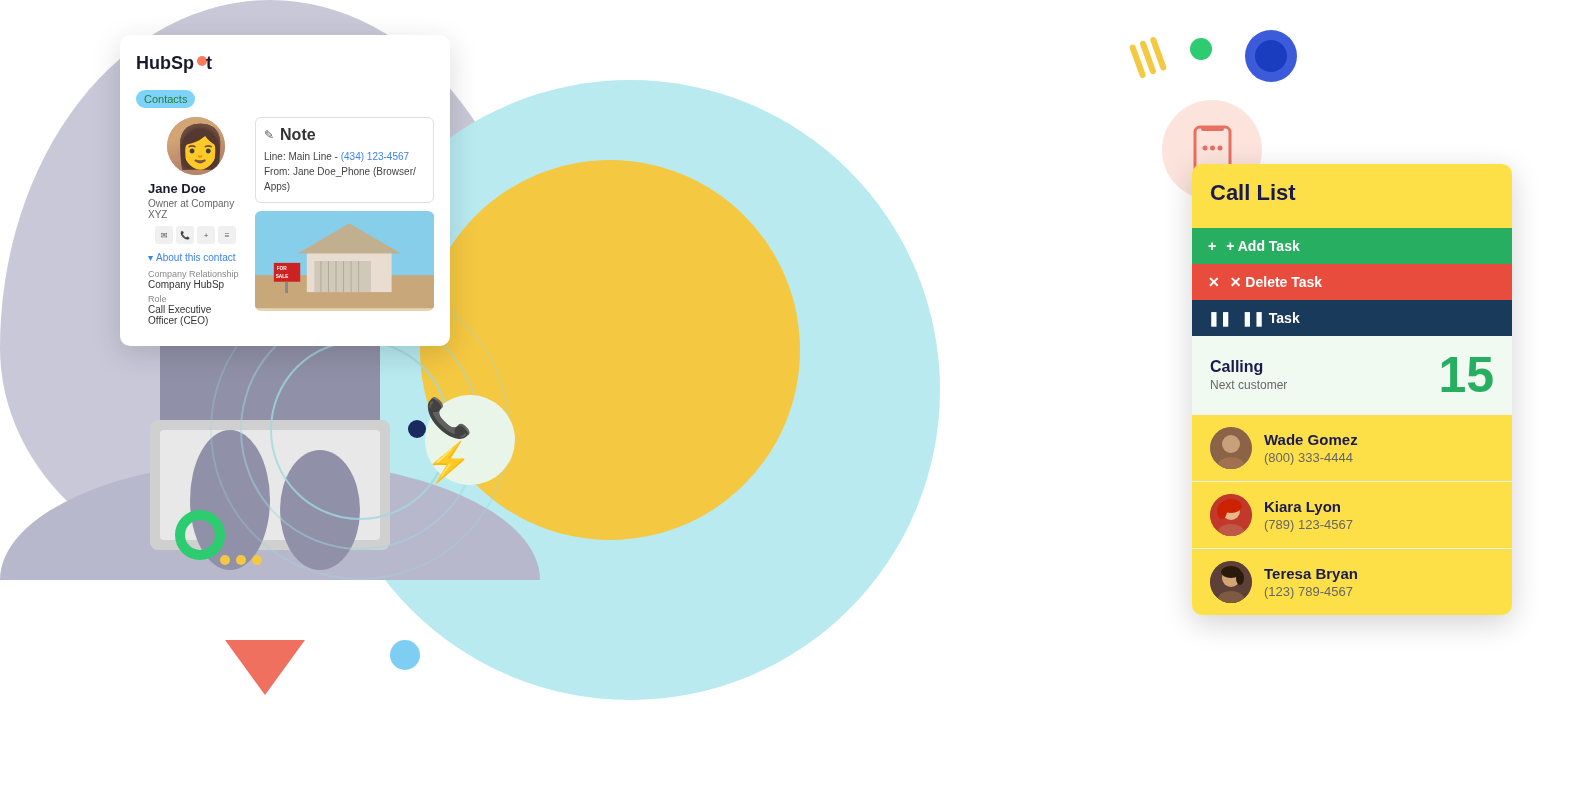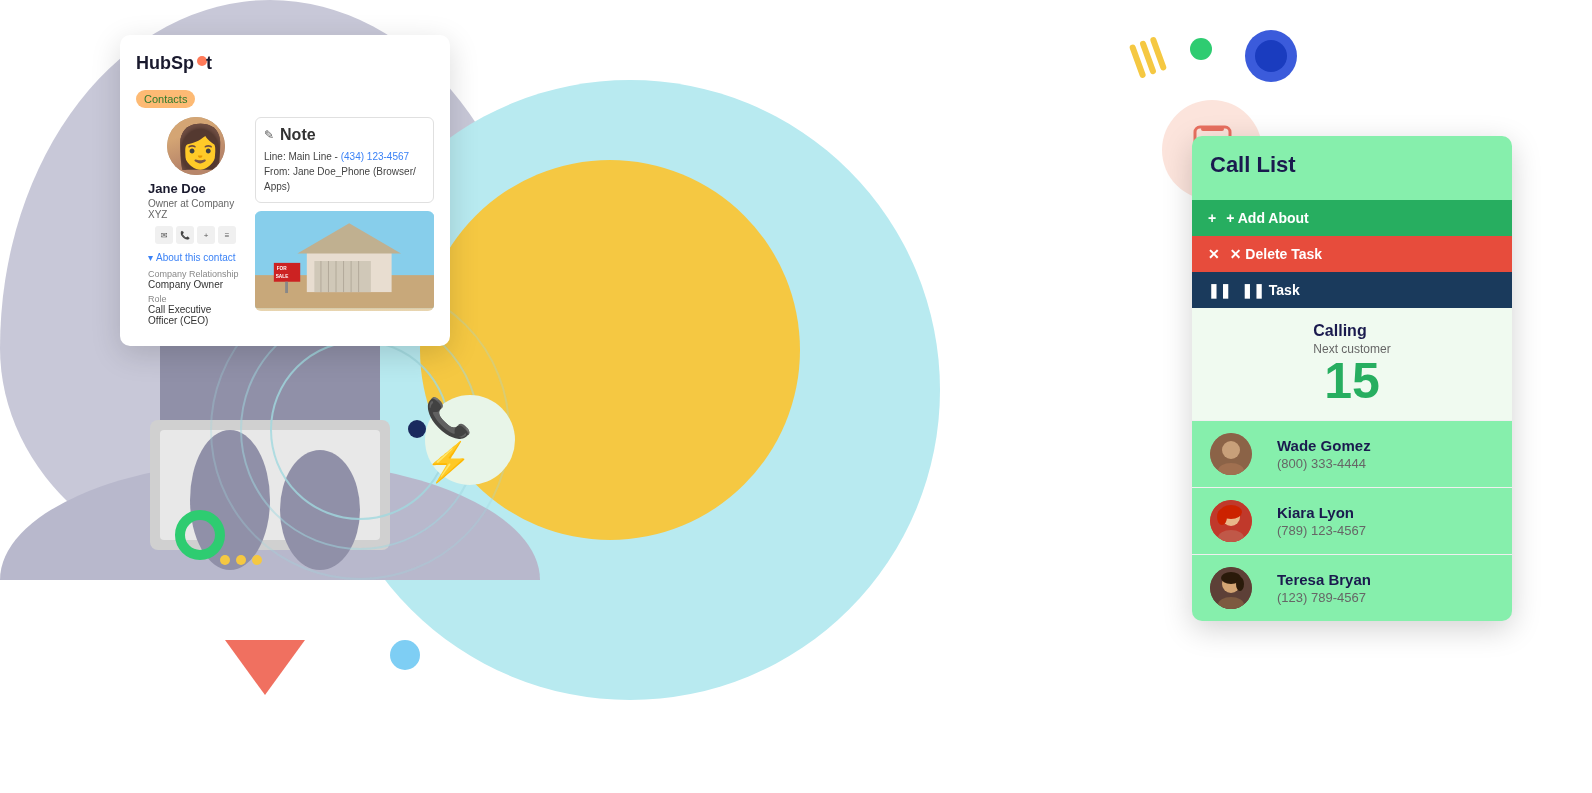--- a/index.html
+++ b/index.html
@@ -149,21 +149,21 @@
       border-radius: 10px;
       box-shadow: 0 8px 30px rgba(0,0,0,0.15);
       z-index: 8;
       padding: 16px;
     }
     .hubspot-logo {
       display: flex; align-items: center; gap: 4px;
       margin-bottom: 14px;
     }
     .contacts-badge {
-      background: #fdba74;
+      background: #7dd3fc;
       color: #2d7a2d;
       font-size: 11px;
       padding: 3px 8px;
       border-radius: 12px;
       font-weight: 500;
     }
     .crm-body {
       display: flex; gap: 12px;
     }
     .crm-left {
@@ -257,23 +257,23 @@
       width: 100px; height: 100px;
       background: #fce4dc;
       border-radius: 50%;
       z-index: 6;
       display: flex; align-items: center; justify-content: center;
     }
 
     
     .call-list-panel {
       position: absolute;
-      top: 136px; right: 80px;
+      top: 164px; right: 80px;
       width: 320px;
-      background: #86efac;
+      background: #fde047;
       border-radius: 10px;
       box-shadow: 0 8px 30px rgba(0,0,0,0.18);
       z-index: 9;
       overflow: hidden;
     }
     .call-list-header {
       padding: 16px 18px 12px;
     }
     .call-list-title {
       font-size: 22px; font-weight: 800;
@@ -288,39 +288,39 @@
       cursor: pointer;
     }
     .btn-add { background: #27ae60; }
     .btn-delete { background: #e74c3c; }
     .btn-pause { background: #1a3a5c; }
     .btn-icon { font-size: 14px; font-weight: 700; }
 
     .calling-section {
       padding: 14px 18px;
       background: #f0faf0;
-      display: flex; align-items: center; justify-content: space-between; flex-direction: column;
+      display: flex; align-items: center; justify-content: space-between;
     }
     .calling-text {
       font-size: 16px; font-weight: 700;
       color: #1a1a4e;
     }
     .calling-sub {
       font-size: 12px; color: #666;
       margin-top: 2px;
     }
     .calling-number {
       font-size: 50px; font-weight: 800;
       color: #27ae60;
       line-height: 1;
     }
 
     .contact-list { padding: 0; }
     .contact-item {
-      display: flex; align-items: center; gap: 25px;
+      display: flex; align-items: center; gap: 12px;
       padding: 12px 18px;
       border-top: 1px solid #f0f0f0;
     }
     .contact-avatar-small {
       width: 42px; height: 42px;
       border-radius: 50%;
       overflow: hidden;
       flex-shrink: 0;
     }
     .avatar-wade {
@@ -444,21 +444,21 @@
         <div class="contact-action-btn">+</div>
         <div class="contact-action-btn">≡</div>
       </div>
       <div class="about-section">
         <div class="about-title">
           <span>▾</span>
           <span>About this contact</span>
         </div>
         <div class="about-field">
           <div class="field-label">Company Relationship</div>
-          <div class="field-value">Company Owner</div>
+          <div class="field-value">Company HubSp</div>
         </div>
         <div class="about-field">
           <div class="field-label">Role</div>
           <div class="field-value">Call Executive Officer (CEO)</div>
         </div>
       </div>
     </div>
 
     <div class="crm-right">
       <div class="note-section">
@@ -504,21 +504,21 @@
   </div>
 </div>
 
 <div class="call-list-panel">
   <div class="call-list-header">
     <div class="call-list-title">Call List</div>
   </div>
 
   <div class="call-list-btn btn-add">
     <span class="btn-icon">+</span>
-    <span>+ Add About</span>
+    <span>+ Add Task</span>
   </div>
   <div class="call-list-btn btn-delete">
     <span class="btn-icon">✕</span>
     <span>✕ Delete Task</span>
   </div>
   <div class="call-list-btn btn-pause">
     <span class="btn-icon">❚❚</span>
     <span>❚❚ Task</span>
   </div>
 

